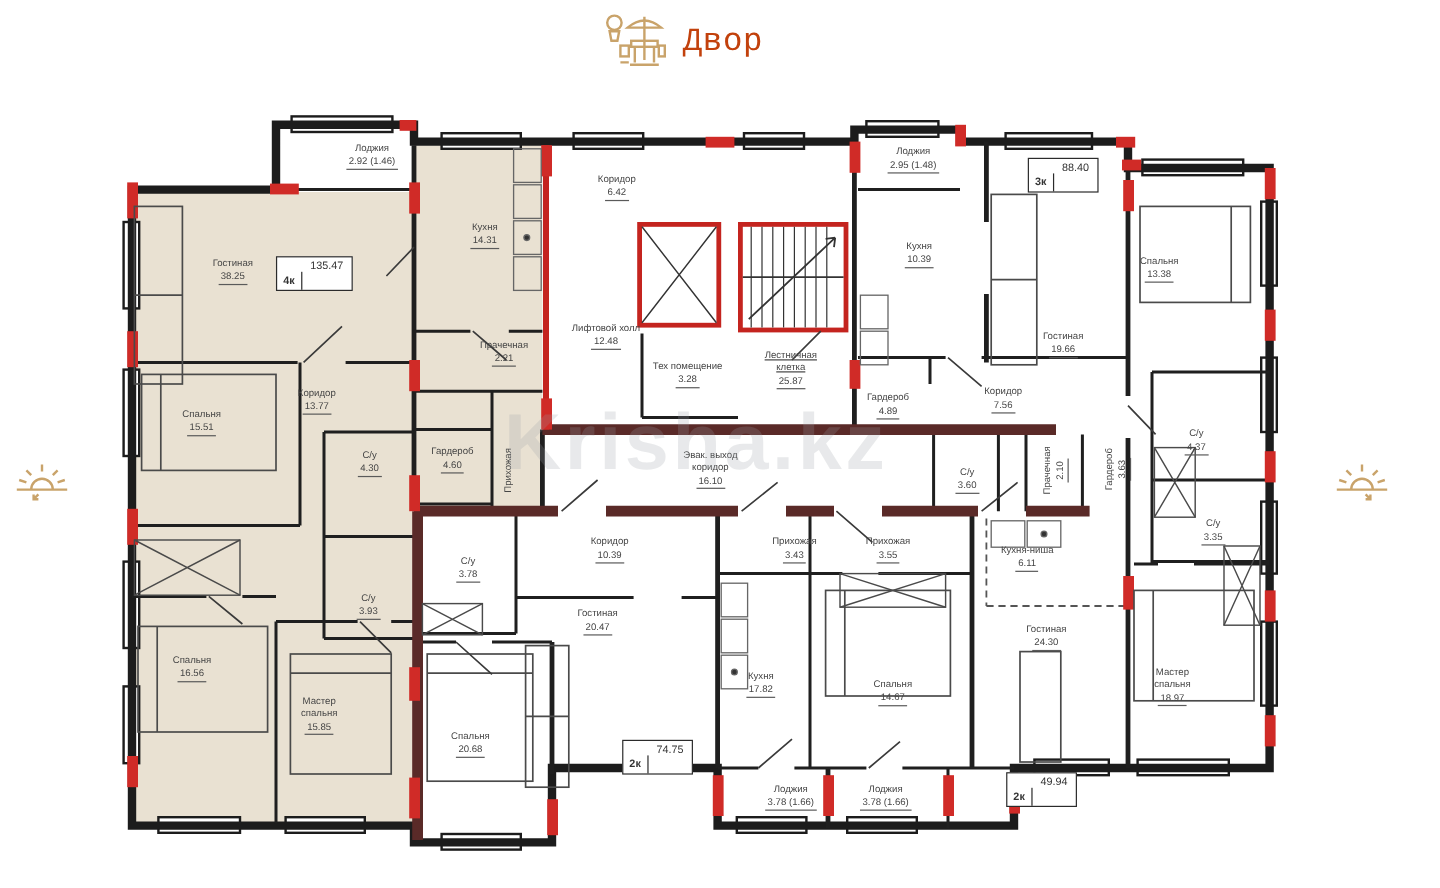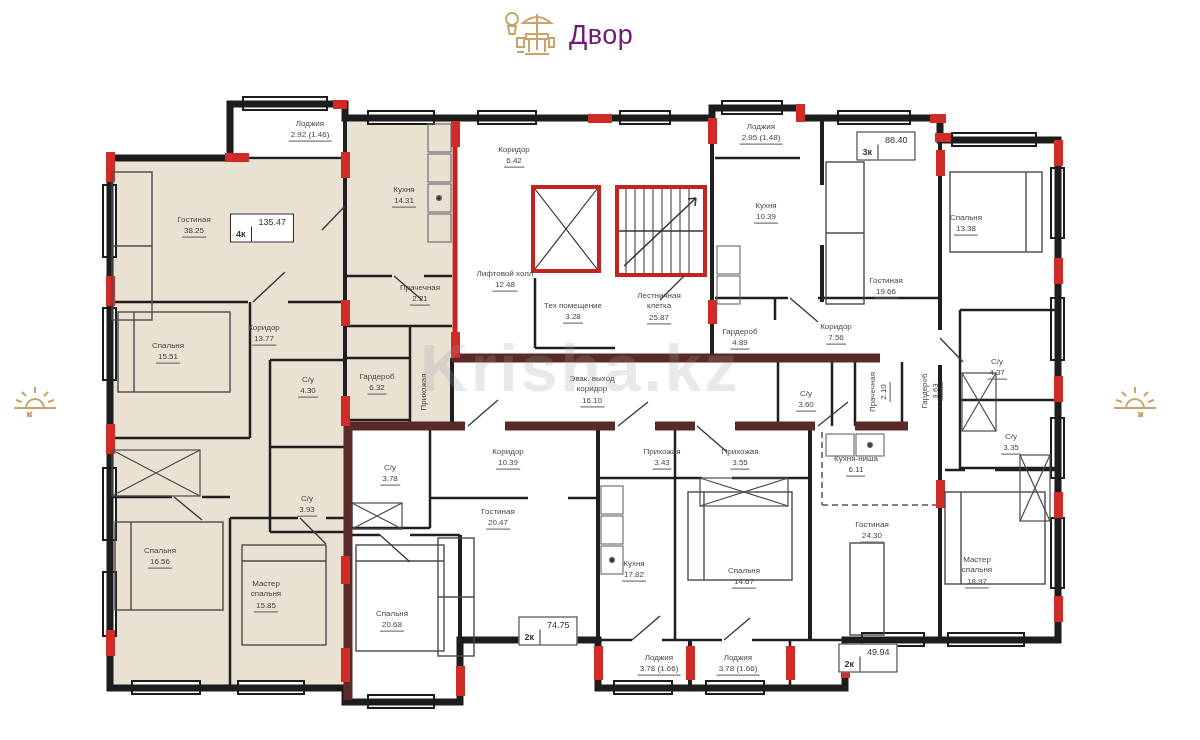--- a/index.html
+++ b/index.html
@@ -1,19 +1,19 @@
 <!DOCTYPE html>
 <html><head>
 <meta charset="utf-8">
 <style>
   html,body{margin:0;padding:0;}
   body{width:1200px;height:740px;position:relative;background:#ffffff;overflow:hidden;
        font-family:"Liberation Sans",sans-serif;}
   .header{position:absolute;top:10px;left:503px;display:flex;align-items:center;gap:14px;}
-  .dvor-text{font-size:27px;color:#701a75;font-weight:500;letter-spacing:.5px;}
+  .dvor-text{font-size:27px;color:#c2410c;font-weight:500;letter-spacing:.5px;font-family:Liberation Mono, monospace;}
   .side-icon{position:absolute;width:46px;height:34px;}
   .side-icon.left{left:12px;top:384px;}
   .side-icon.right{left:1112px;top:384px;}
   .plan{position:absolute;left:0;top:0;width:1200px;height:740px;}
   .plan svg{position:absolute;left:0;top:0;}
   .labels{position:absolute;left:0;top:0;width:1200px;height:740px;pointer-events:none;padding-left:30px;}
   .room-label{position:absolute;transform:translate(-50%,-50%);text-align:center;color:#454545;
               font-size:8px;line-height:1.3;white-space:nowrap;}
   .room-label .rname{display:block;white-space:pre-line;}
   .room-label .rarea{display:inline-block;border-bottom:1px solid #5a5a5a;margin-top:1px;padding:0 2px;}
@@ -243,32 +243,32 @@
   </svg>
 
   <div class="labels">
       <div class="room-label" style="left: 310px; top: 130px;"><span class="rname">Лоджия</span><span class="rarea">2.92 (1.46)</span></div>
       <div class="room-label" style="left: 194px; top: 226px;"><span class="rname">Гостиная</span><span class="rarea">38.25</span></div>
       <div class="room-label" style="left: 404px; top: 196px;"><span class="rname">Кухня</span><span class="rarea">14.31</span></div>
       <div class="room-label" style="left: 420px; top: 294px;"><span class="rname">Прачечная</span><span class="rarea">2.21</span></div>
       <div class="room-label" style="left: 264px; top: 334px;"><span class="rname">Коридор</span><span class="rarea">13.77</span></div>
       <div class="room-label" style="left: 168px; top: 352px;"><span class="rname">Спальня</span><span class="rarea">15.51</span></div>
       <div class="room-label" style="left: 308px; top: 386px;"><span class="rname">С/у</span><span class="rarea">4.30</span></div>
-      <div class="room-label" style="left: 377px; top: 383px;"><span class="rname">Гардероб</span><span class="rarea">6.32</span></div>
+      <div class="room-label" style="left: 377px; top: 383px;"><span class="rname">Гардероб</span><span class="rarea">4.60</span></div>
       <div class="room-label rot" style="left: 424px; top: 392px;">
         <span class="rname">Прихожая</span>
       </div>
       <div class="room-label" style="left: 307px; top: 505px;"><span class="rname">С/у</span><span class="rarea">3.93</span></div>
       <div class="room-label" style="left: 160px; top: 557px;"><span class="rname">Спальня</span><span class="rarea">16.56</span></div>
       <div class="room-label" style="left: 266px; top: 596px;"><span class="rname">Мастер
 спальня</span><span class="rarea">15.85</span></div>
       <div class="room-label" style="left: 514px; top: 156px;"><span class="rname">Коридор</span><span class="rarea">6.42</span></div>
       <div class="room-label" style="left: 505px; top: 280px;"><span class="rname">Лифтовой холл</span><span class="rarea">12.48</span></div>
       <div class="room-label" style="left: 573px; top: 312px;"><span class="rname">Тех помещение</span><span class="rarea">3.28</span></div>
-      <div class="room-label" style="left: 659px; top: 308px;"><span class="rname">Лестничная
+      <div class="room-label" style="left: 659px; top: 308px; text-decoration: underline;"><span class="rname">Лестничная
 клетка</span><span class="rarea">25.87</span></div>
       <div class="room-label" style="left: 592px; top: 391px;"><span class="rname">Эвак. выход
 коридор</span><span class="rarea">16.10</span></div>
       <div class="room-label" style="left: 761px; top: 133px;"><span class="rname">Лоджия</span><span class="rarea">2.95 (1.48)</span></div>
       <div class="room-label" style="left: 766px; top: 212px;"><span class="rname">Кухня</span><span class="rarea">10.39</span></div>
       <div class="room-label" style="left: 886px; top: 287px;"><span class="rname">Гостиная</span><span class="rarea">19.66</span></div>
       <div class="room-label" style="left: 966px; top: 224px;"><span class="rname">Спальня</span><span class="rarea">13.38</span></div>
       <div class="room-label" style="left: 740px; top: 338px;"><span class="rname">Гардероб</span><span class="rarea">4.89</span></div>
       <div class="room-label" style="left: 836px; top: 333px;"><span class="rname">Коридор</span><span class="rarea">7.56</span></div>
       <div class="room-label" style="left: 806px; top: 400px;"><span class="rname">С/у</span><span class="rarea">3.60</span></div>

